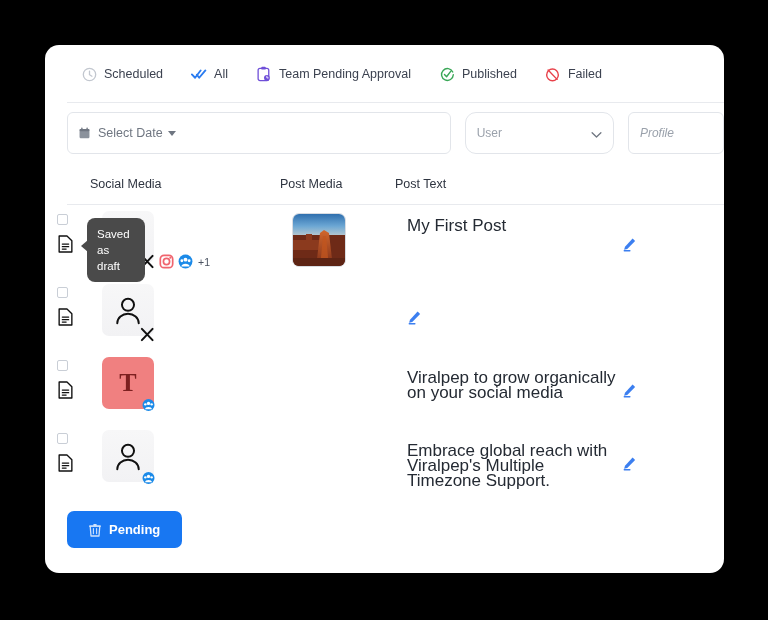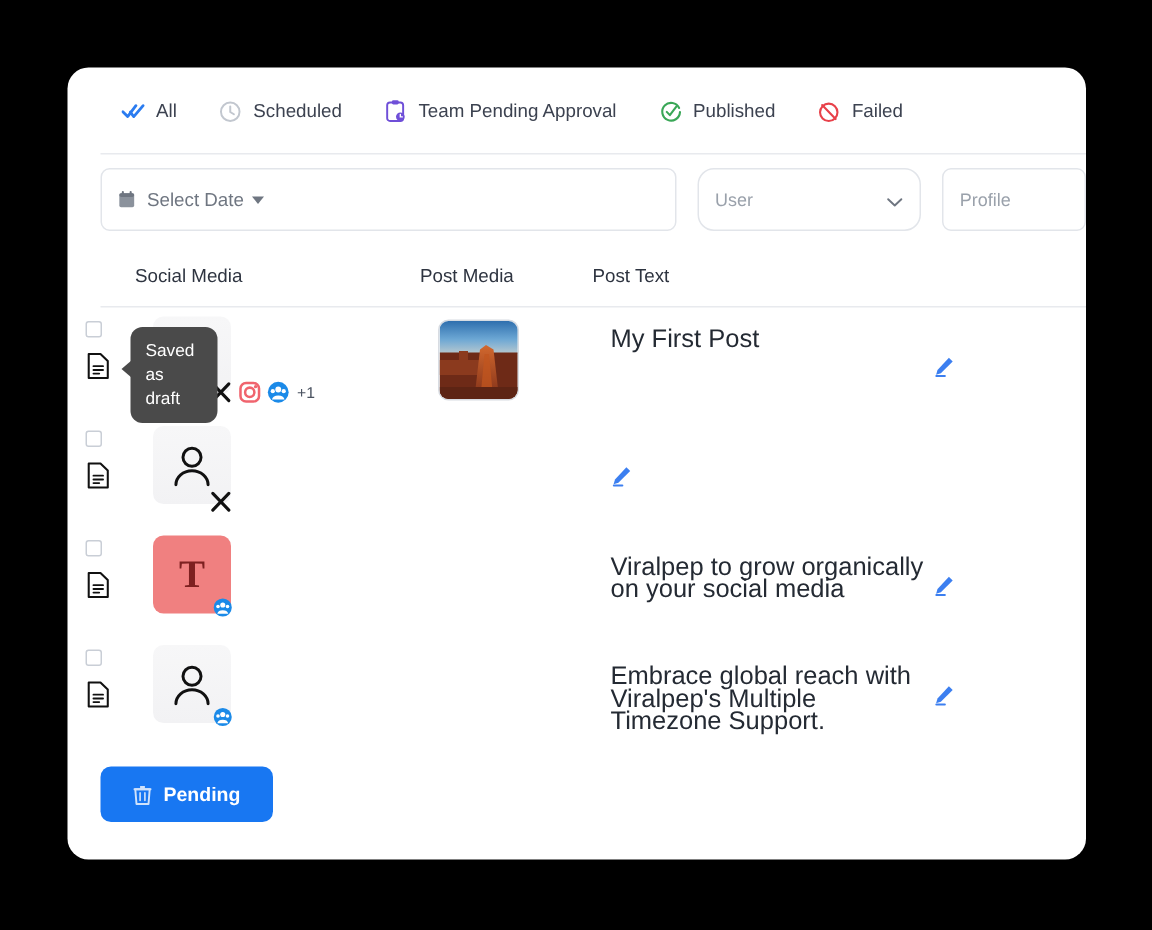--- a/index.html
+++ b/index.html
@@ -65,21 +65,21 @@
     border-radius: 6px;
     background: #fff;
     display: flex; align-items: center;
     padding: 0 11px;
     font-size: 12px;
     color: #9aa1ab;
     cursor: pointer;
   }
   .fld-date { width: 403px; gap: 8px; }
   .fld-user { width: 156px; justify-content: space-between; border-radius: 11px; }
-  .fld-profile { width: 100px; }
+  .fld-profile { width: 100px; font-style: italic; }
   .cal-ico { width: 11px; height: 12px; display:block; }
   .dt-label { color: #6f7681; font-size: 12.5px; display:flex; align-items:center; gap:5px; }
   .caret-sm { width:0;height:0;border-left:4px solid transparent;border-right:4px solid transparent;border-top:5px solid #6f7681; }
   .chev { width: 11px; height: 11px; }
 
   
   .thead {
     position: relative;
     height: 42px;
     display: flex; align-items: center;
@@ -176,36 +176,36 @@
 </head>
 <body>
 
 <div class="stage">
   <div class="card">
 
     <div class="tabbar">
 
       <div class="tab">
         <span class="ico">
+          <svg viewBox="0 0 16 16" width="15" height="15">
+              <circle cx="8" cy="8" r="6.6" fill="none" stroke="#c2c7cf" stroke-width="1.4"></circle>
+              <path d="M8 4.3 V8.2 L10.6 9.8" fill="none" stroke="#c2c7cf" stroke-width="1.4" stroke-linecap="round"></path>
+            </svg>
+        </span>
+        <span>Scheduled</span>
+      </div>
+
+      <div class="tab">
+        <span class="ico">
           <svg viewBox="0 0 18 14" width="16" height="14">
               <path d="M1 7.5 L4.6 11.2 L10.8 3" fill="none" stroke="#2b7cf0" stroke-width="2.1" stroke-linecap="round" stroke-linejoin="round"></path>
               <path d="M6.6 7.8 L9.2 11.2 L16.2 3" fill="none" stroke="#2b7cf0" stroke-width="2.1" stroke-linecap="round" stroke-linejoin="round"></path>
             </svg>
         </span>
         <span>All</span>
-      </div>
-
-      <div class="tab">
-        <span class="ico">
-          <svg viewBox="0 0 16 16" width="15" height="15">
-              <circle cx="8" cy="8" r="6.6" fill="none" stroke="#c2c7cf" stroke-width="1.4"></circle>
-              <path d="M8 4.3 V8.2 L10.6 9.8" fill="none" stroke="#c2c7cf" stroke-width="1.4" stroke-linecap="round"></path>
-            </svg>
-        </span>
-        <span>Scheduled</span>
       </div>
 
 
       <div class="tab">
         <span class="ico">
           <svg viewBox="0 0 15 17" width="14" height="16">
               <rect x="1.2" y="2.4" width="11.4" height="13.2" rx="2" fill="none" stroke="#6f4fd8" stroke-width="1.4"></rect>
               <rect x="4.6" y="0.8" width="4.8" height="3" rx="1" fill="#6f4fd8"></rect>
               <circle cx="10.6" cy="12.6" r="3.1" fill="#6f4fd8"></circle>
               <path d="M10.6 10.9 v1.8 h1.4" stroke="#fff" stroke-width="1" stroke-linecap="round" fill="none"></path>

